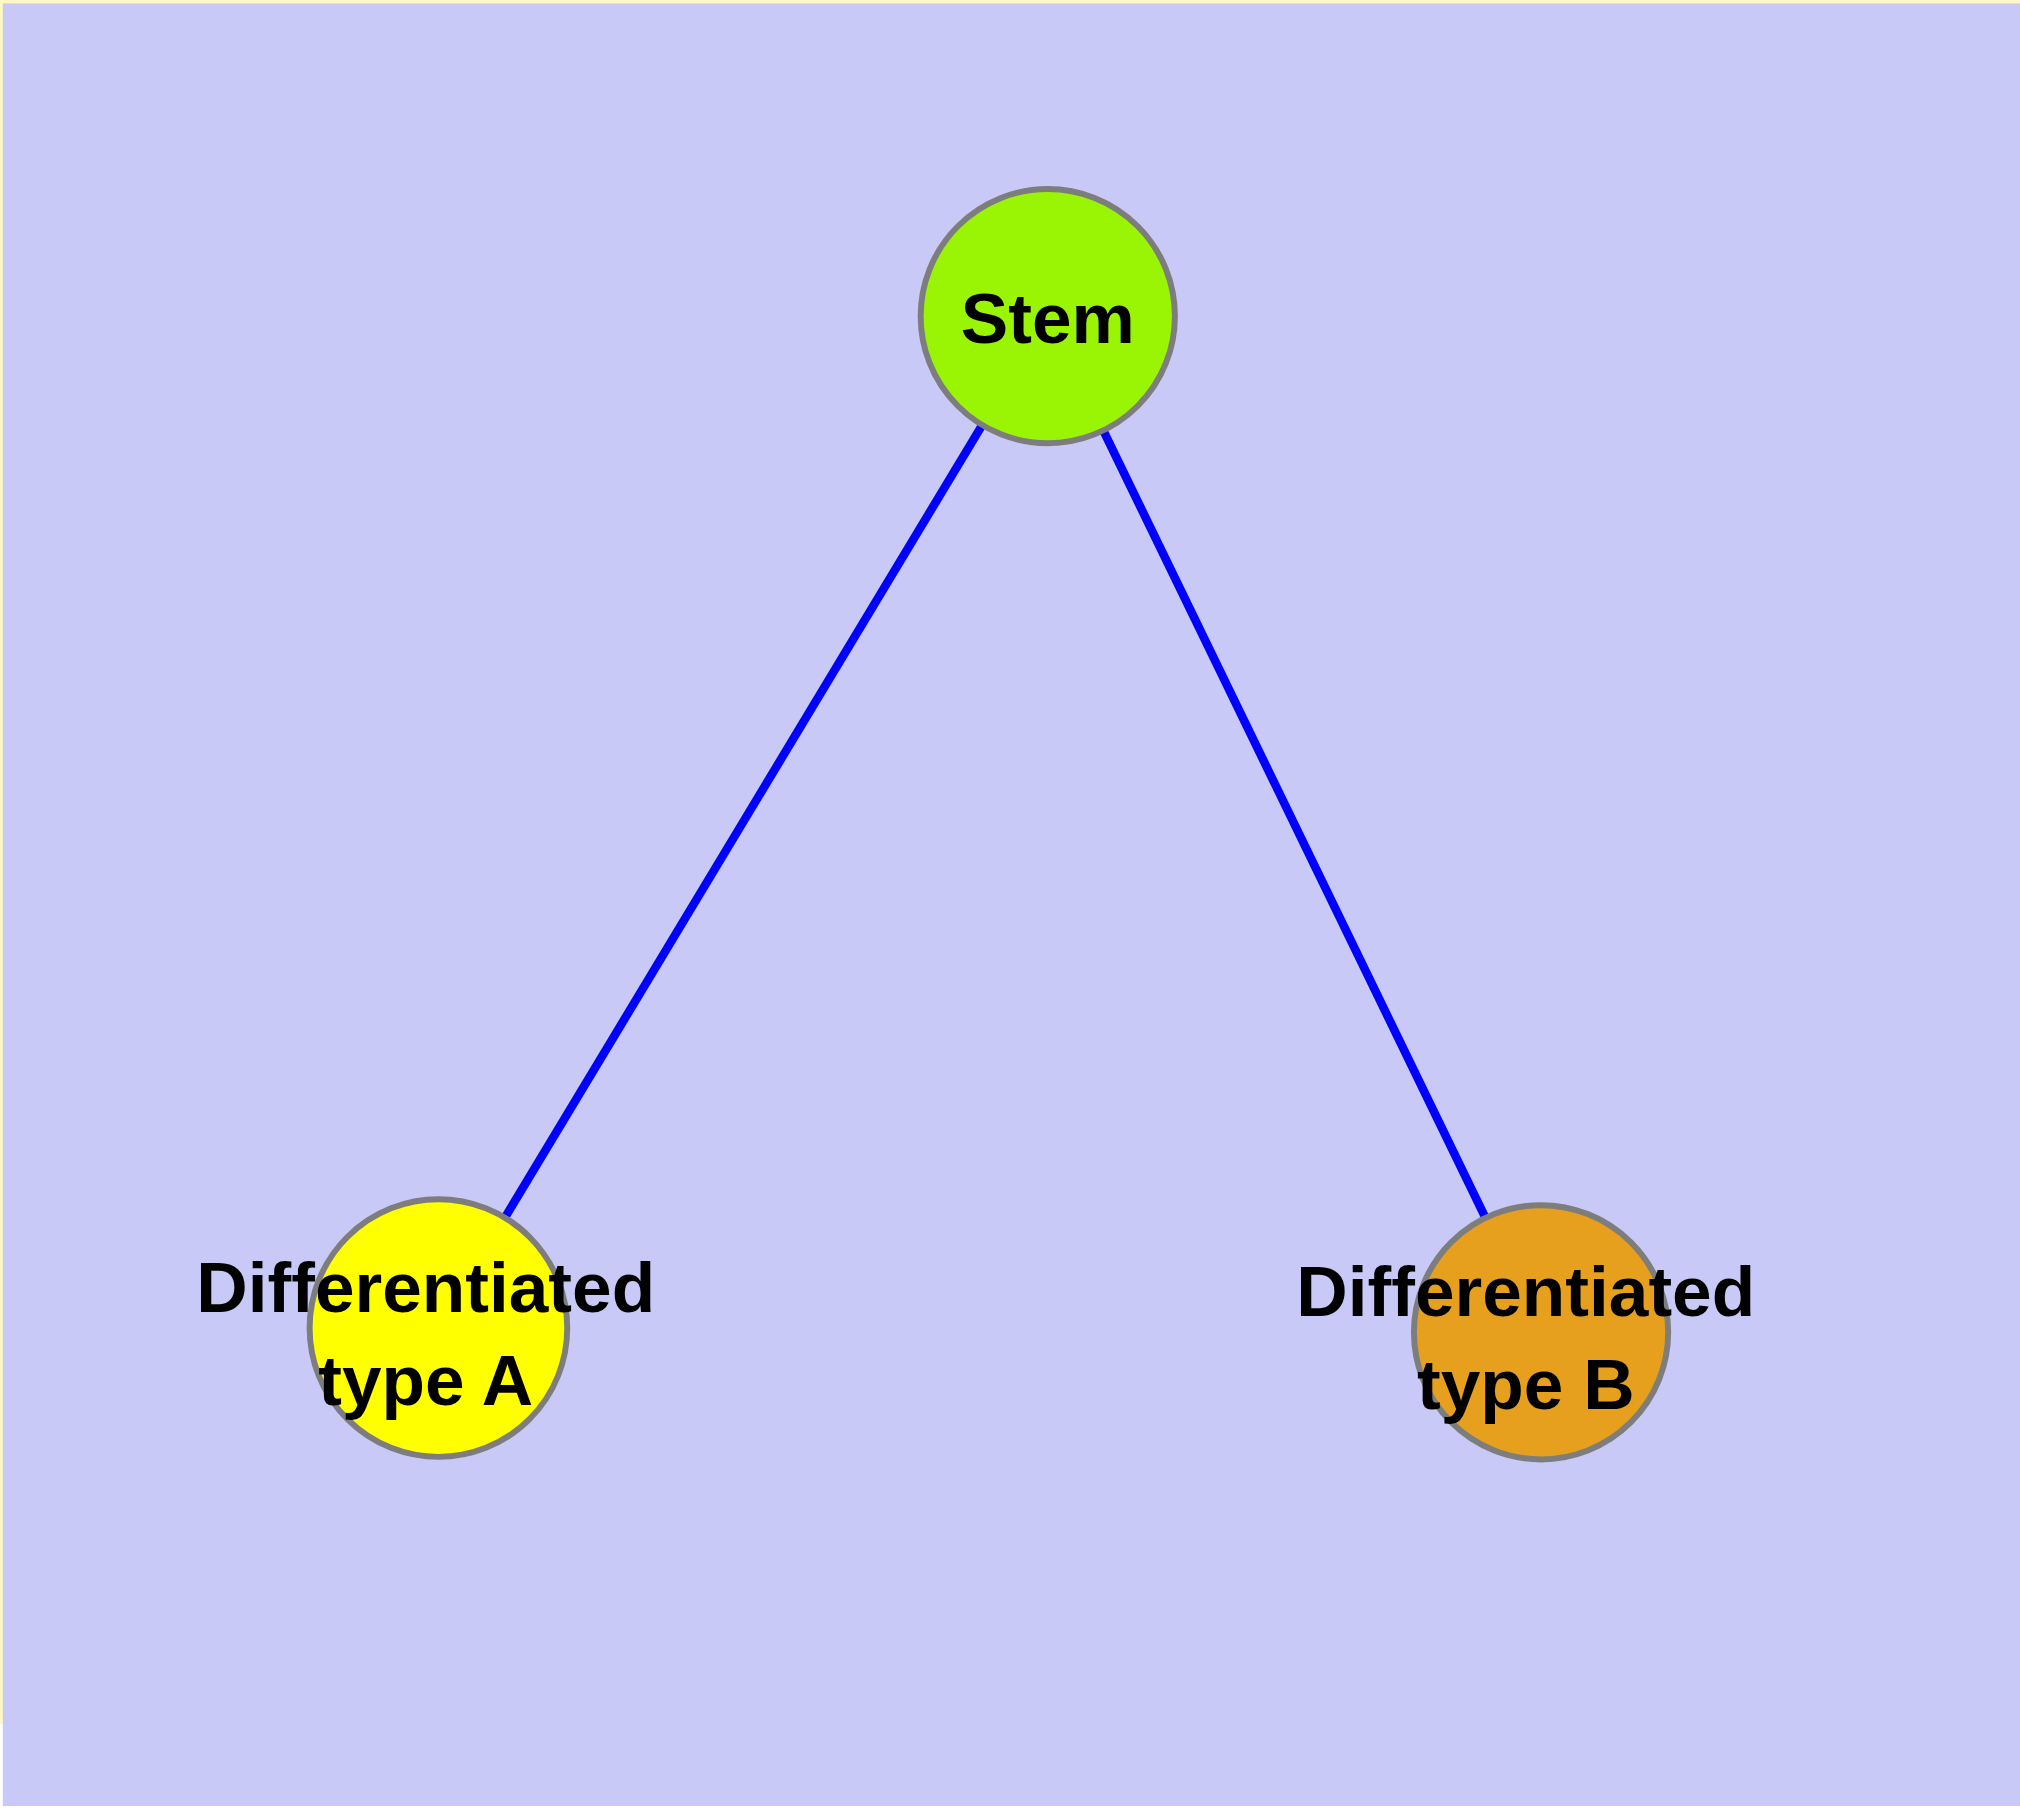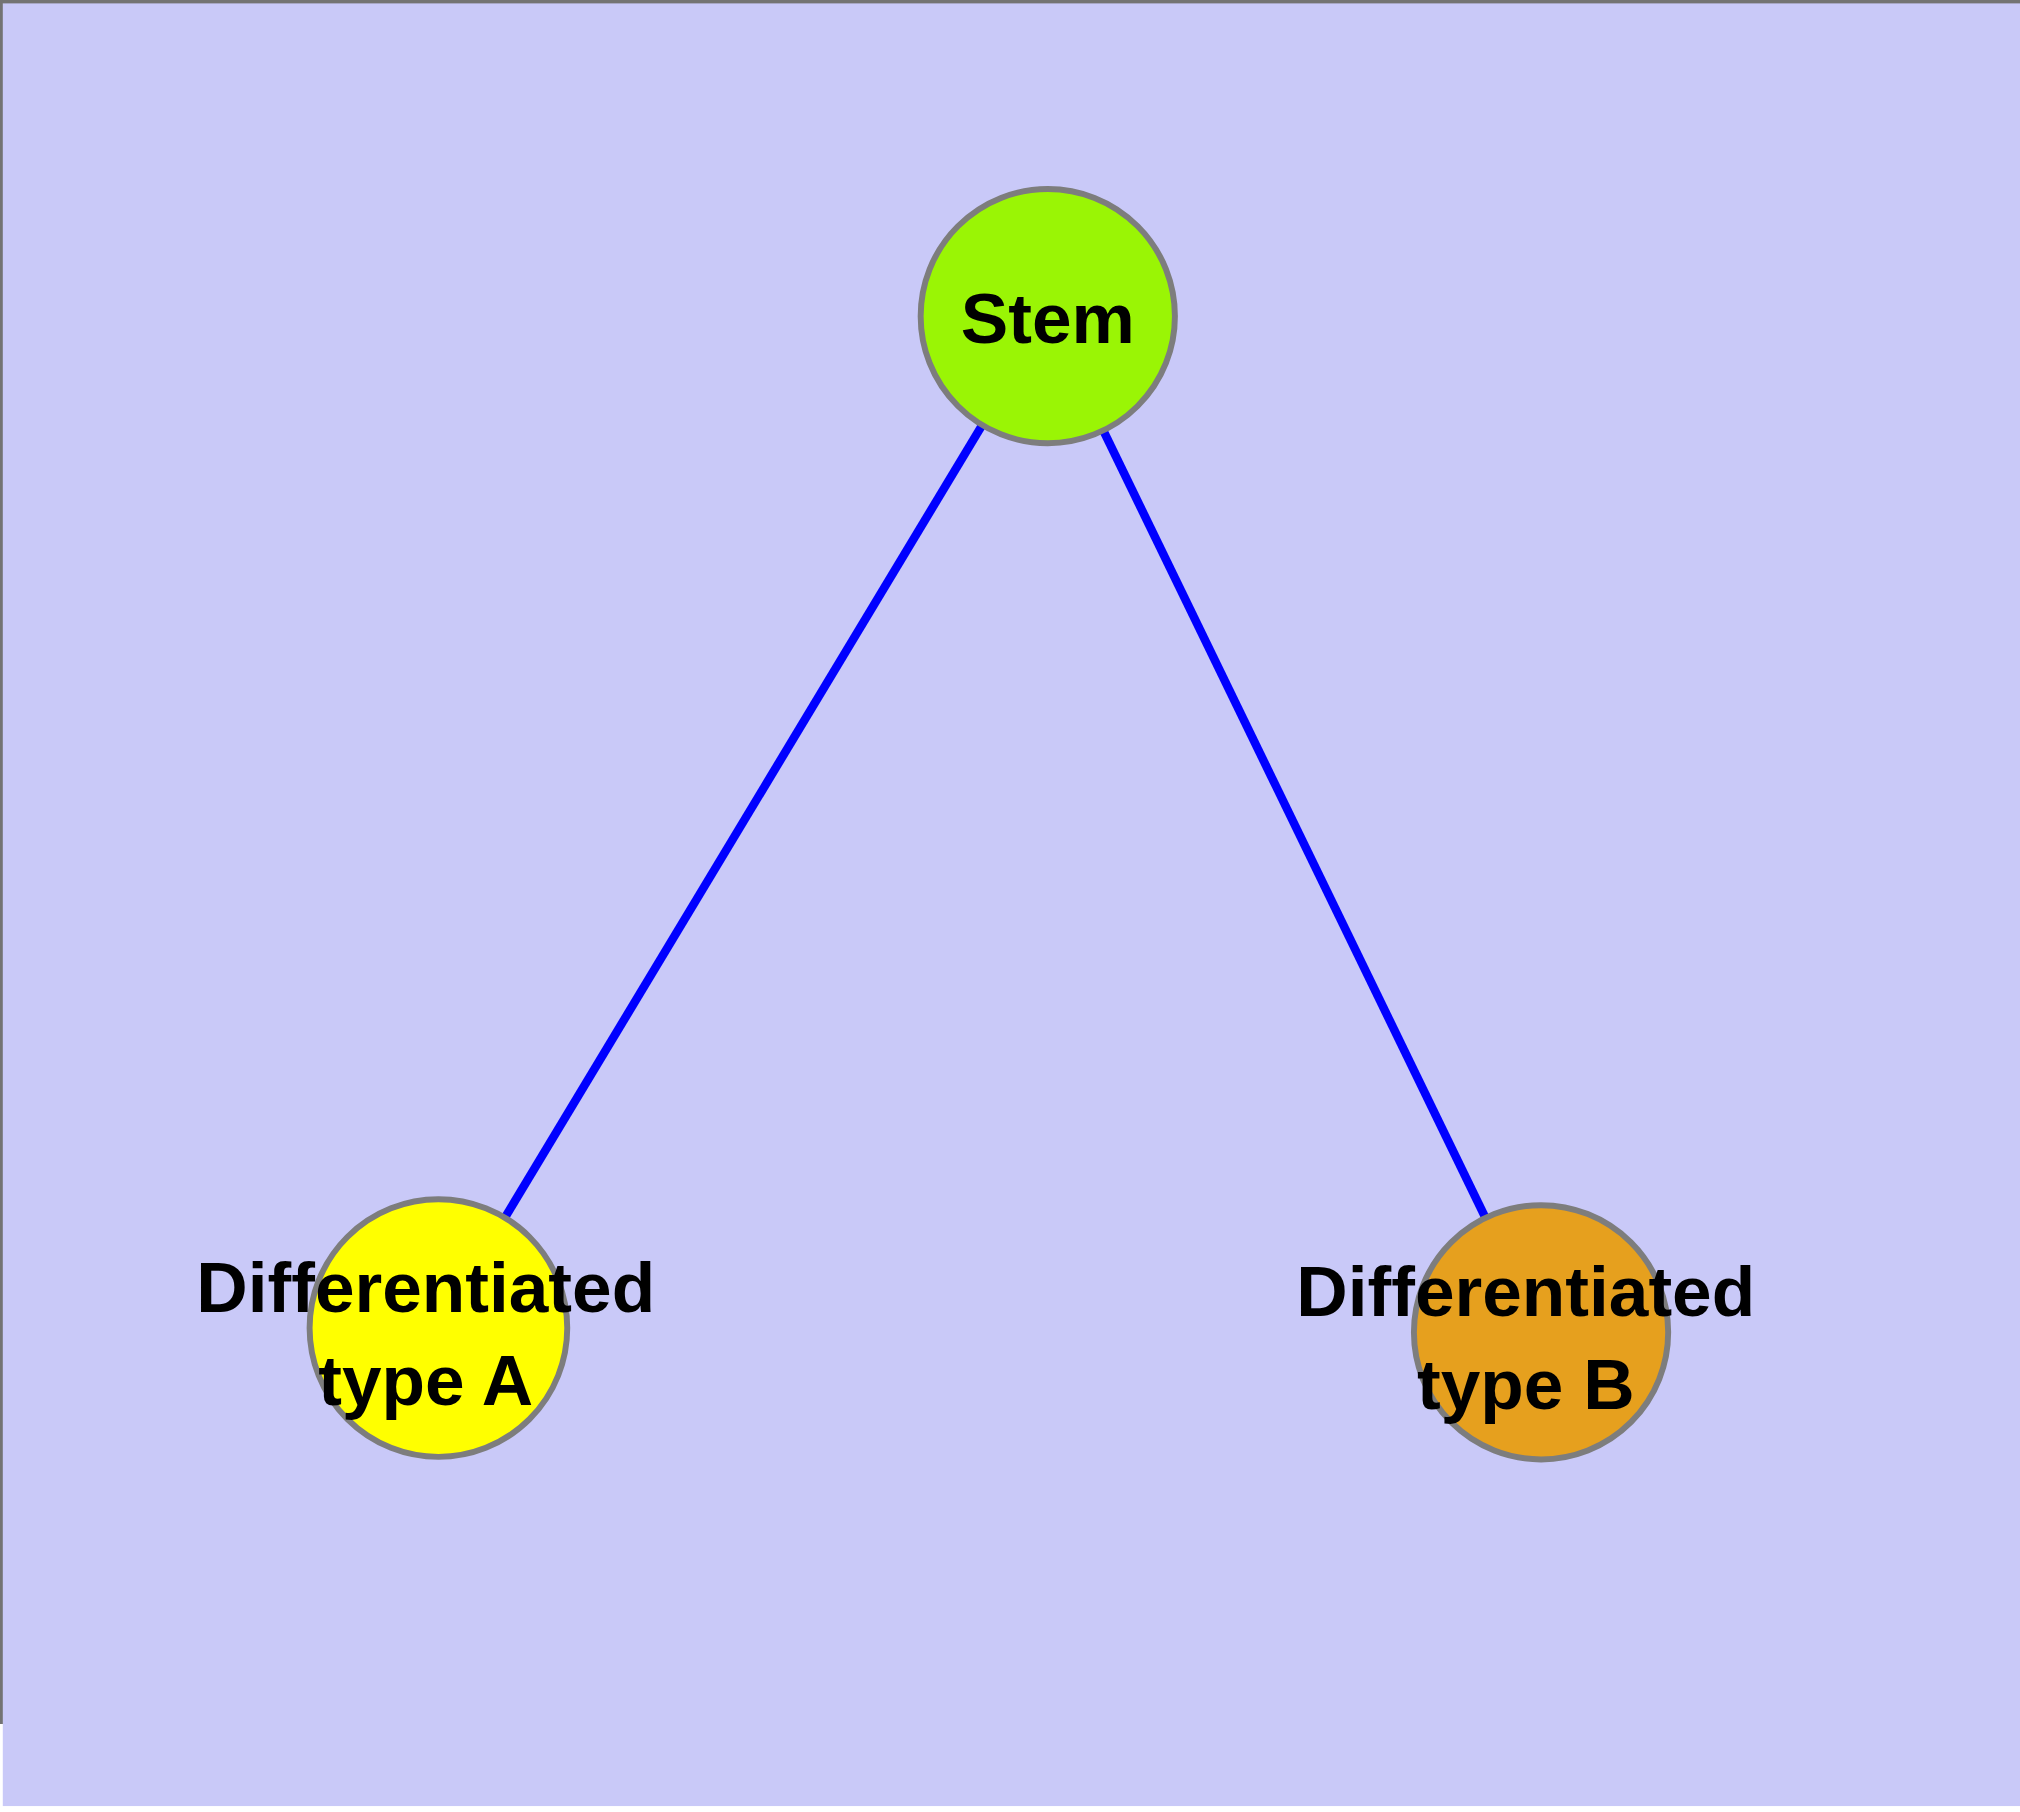--- a/index.html
+++ b/index.html
@@ -7,21 +7,21 @@
     padding: 0;
     background: #ffffff;
     width: 2021px;
     height: 1812px;
     overflow: hidden;
   }
   .stage {
     position: relative;
     width: 2021px;
     height: 1724px;
-    background: #737373;
+    background: #fef9c3;
   }
   svg.diagram {
     position: absolute;
     left: 0;
     top: 0;
     width: 2021px;
     height: 1812px;
     display: block;
   }
   .node-label {

